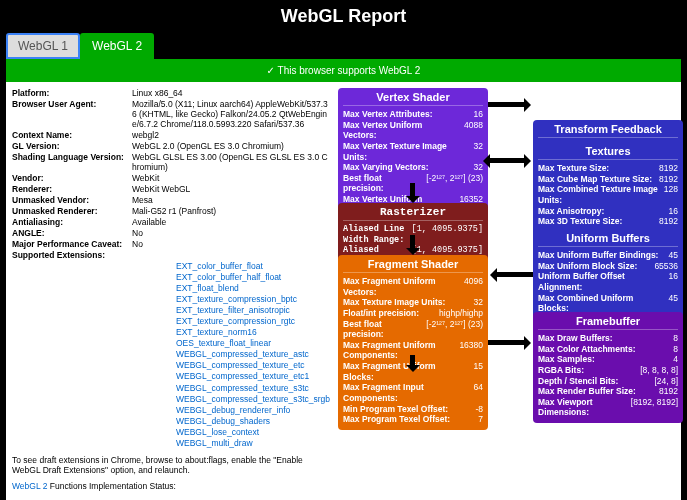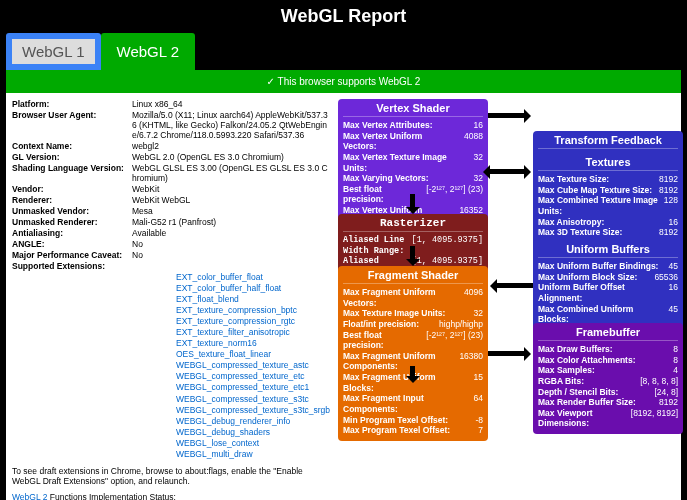--- a/index.html
+++ b/index.html
@@ -1,20 +1,20 @@
 <!DOCTYPE html>
 <html><head>
 <meta charset="utf-8">
 <style>
 * { margin: 0; padding: 0; box-sizing: border-box; }
 body { background: #000; font-family: Arial, sans-serif; font-size: 8.5px; color: #000; }
 .page { width: 687px; height: 500px; background: #000; padding: 6px; overflow: hidden; }
 h1 { color: #fff; text-align: center; font-size: 18px; font-weight: bold; margin-bottom: 6px; }
 .tabs { display: flex; gap: 0; }
-.tab { padding: 4px 10px; font-size: 15px; background: #ddd; color: #555; border-radius: 3px 3px 0 0; cursor: pointer; border: 6px solid #3b82f6; }
+.tab { padding: 4px 10px; font-size: 12px; background: #ddd; color: #555; border-radius: 3px 3px 0 0; cursor: pointer; border: 2px solid #3b82f6; }
 .tab.active { background: #0a0; color: #fff; border-color: #0a0; }
 .banner { background: #0a0; color: #fff; padding: 6px; text-align: center; font-size: 10px; }
 .banner::before { content: "✓ "; }
 .content { background: #fff; padding: 6px; display: flex; gap: 8px; }
 .left { flex: 0 0 310px; }
 .right { flex: 1; position: relative; }
 .info-row { display: flex; margin-bottom: 1px; }
 .info-label { flex: 0 0 120px; font-weight: bold; }
 .info-value { flex: 1; word-break: break-all; }
 .ext-list { margin-left: 120px; }
@@ -98,22 +98,22 @@
           <div class="info-row">
             <div class="info-label">Supported Extensions:</div>
             <div class="info-value"></div>
           </div>
         </div>
       <div class="ext-list" id="ext-list">
           <span class="ext">EXT_color_buffer_float</span>
           <span class="ext">EXT_color_buffer_half_float</span>
           <span class="ext">EXT_float_blend</span>
           <span class="ext">EXT_texture_compression_bptc</span>
+          <span class="ext">EXT_texture_filter_anisotropic</span>
           <span class="ext">EXT_texture_compression_rgtc</span>
-          <span class="ext">EXT_texture_filter_anisotropic</span>
           <span class="ext">EXT_texture_norm16</span>
           <span class="ext">OES_texture_float_linear</span>
           <span class="ext">WEBGL_compressed_texture_astc</span>
           <span class="ext">WEBGL_compressed_texture_etc</span>
           <span class="ext">WEBGL_compressed_texture_etc1</span>
           <span class="ext">WEBGL_compressed_texture_s3tc</span>
           <span class="ext">WEBGL_compressed_texture_s3tc_srgb</span>
           <span class="ext">WEBGL_debug_renderer_info</span>
           <span class="ext">WEBGL_debug_shaders</span>
           <span class="ext">WEBGL_lose_context</span>

